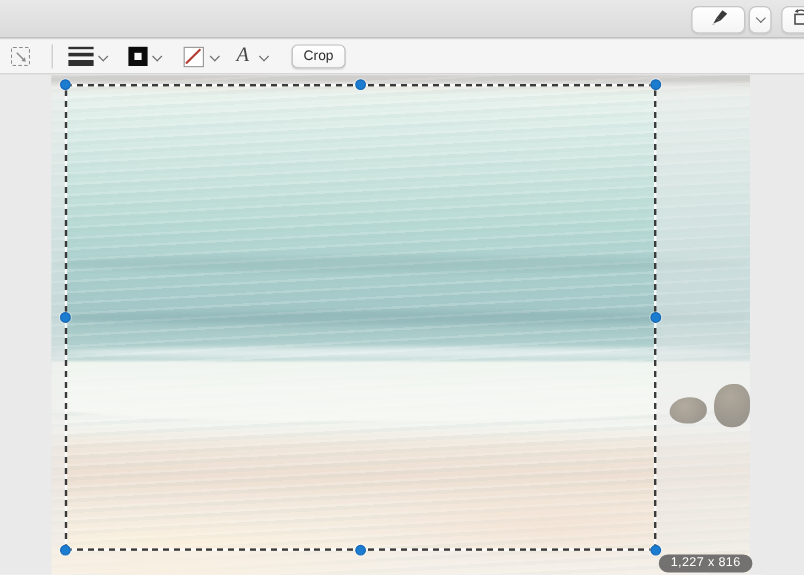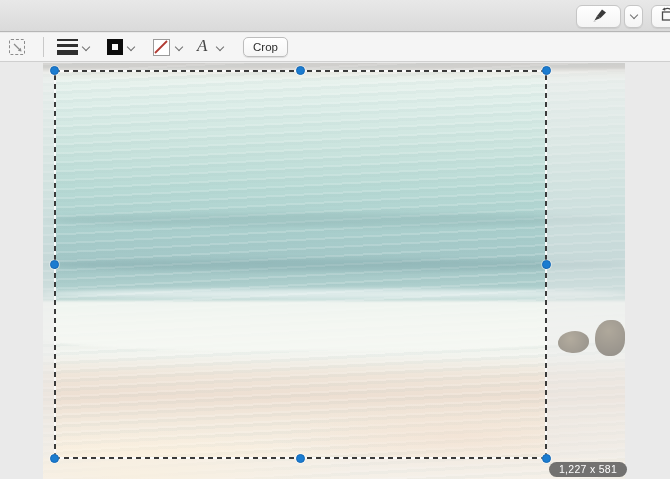--- a/index.html
+++ b/index.html
@@ -192,16 +192,16 @@
       <div class="handle tl"></div>
       <div class="handle tm"></div>
       <div class="handle tr"></div>
       <div class="handle ml"></div>
       <div class="handle mr"></div>
       <div class="handle bl"></div>
       <div class="handle bm"></div>
       <div class="handle br"></div>
     </div>
 
-    <div class="size-badge">1,227 x 581</div>
+    <div class="size-badge">1,227 x 816</div>
   </div>
 
 </div>
 
 </body></html>

